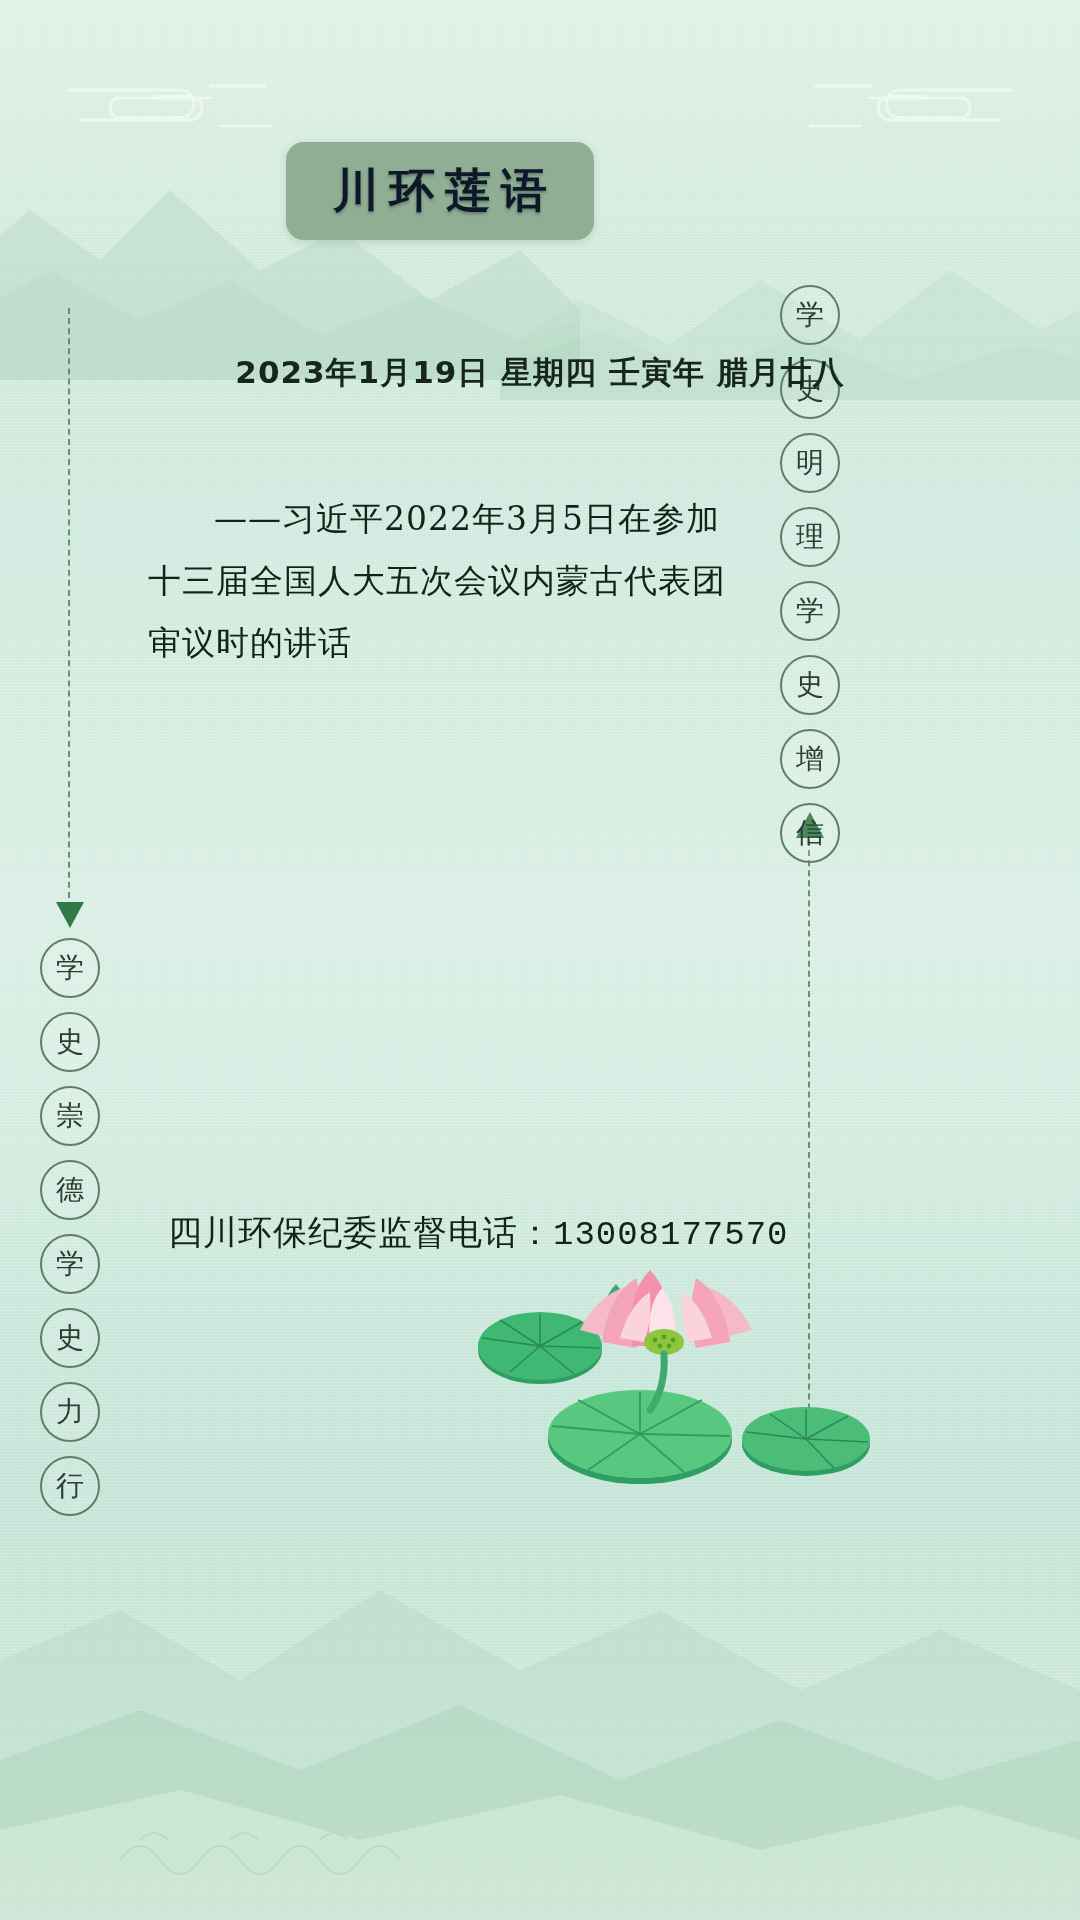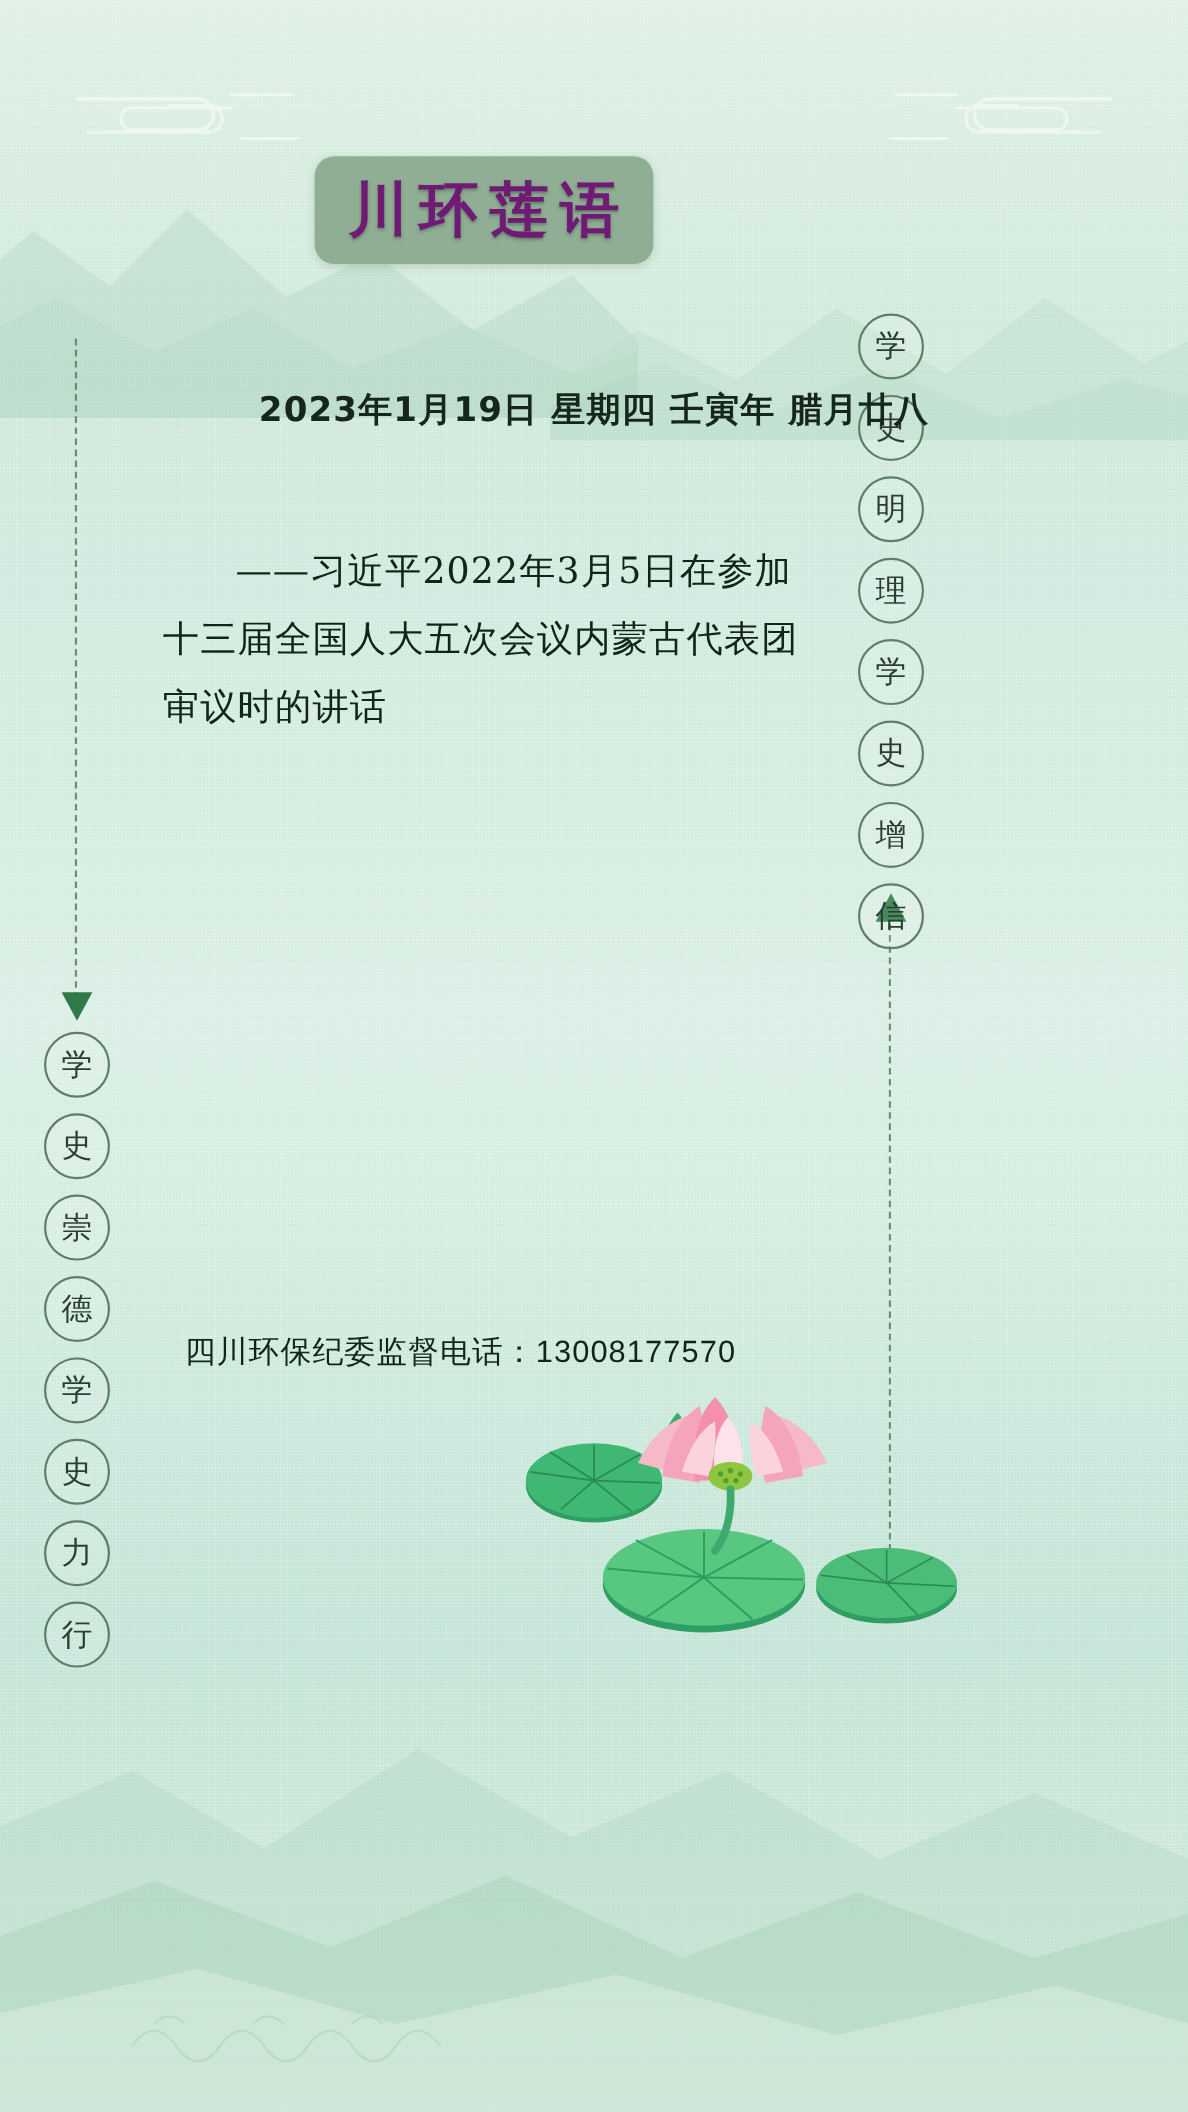--- a/index.html
+++ b/index.html
@@ -85,23 +85,23 @@
     height: 98px;
     background: #8fae94;
     border-radius: 18px;
     display: flex;
     align-items: center;
     justify-content: center;
     box-shadow: 0 2px 8px rgba(60,90,70,.18);
   }
   #title-text {
     font-family: "DejaVu Sans", sans-serif;
-    font-size: 54px;
+    font-size: 46px;
     letter-spacing: 10px;
-    color: #701a75;
+    color: #0f172a;
     text-shadow: 0 2px 3px rgba(40,70,50,.45);
     font-weight: bold;
     padding-left: 10px;
   }
 
   
   .rail {
     position: absolute;
     border-left: 2px dashed #5d7d63;
     opacity: .85;
@@ -194,22 +194,22 @@
     line-height: 62px;
     color: #12241a;
     text-indent: 66px;
     margin: 18px;
     letter-spacing: 1px;
   }
   #hotline {
     position: absolute;
     left: 168px;
     top: 1210px;
-    font-family: Liberation Sans, sans-serif;
-    font-size: 28px;
+    font-family: Liberation Mono, monospace;
+    font-size: 34px;
     color: #12241a;
     letter-spacing: 1px;
   }
   #lotus {
     position: absolute;
     left: 470px;
     top: 1258px;
     width: 420px;
     height: 230px;
   }

